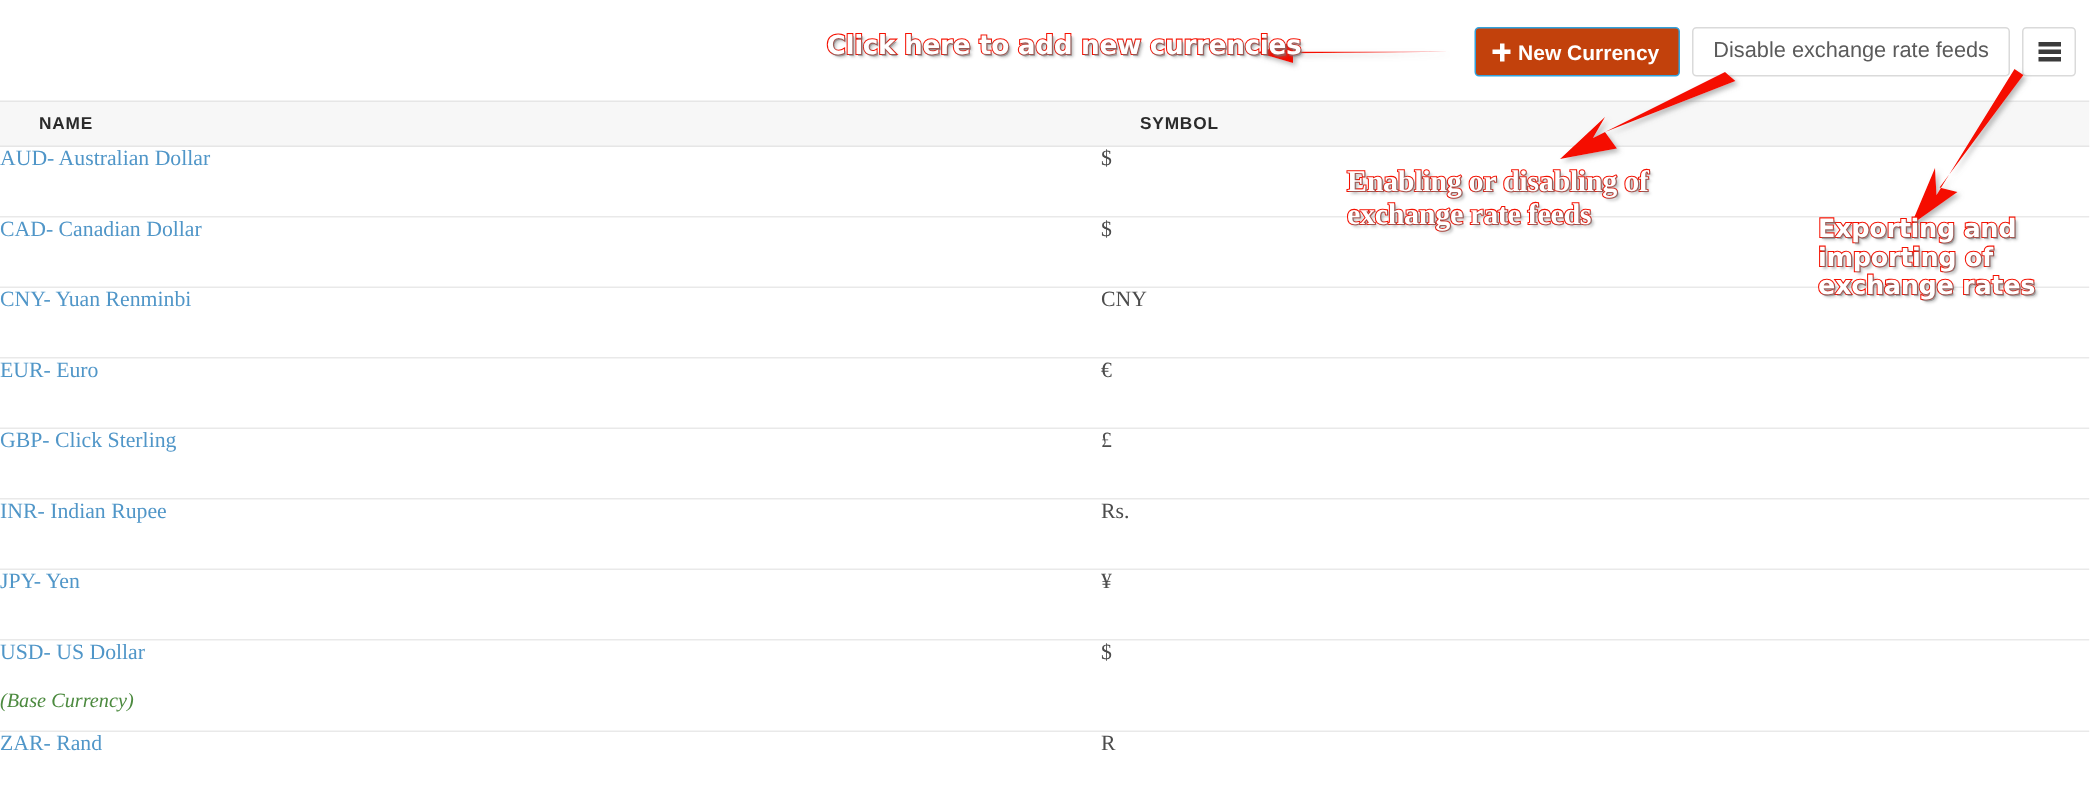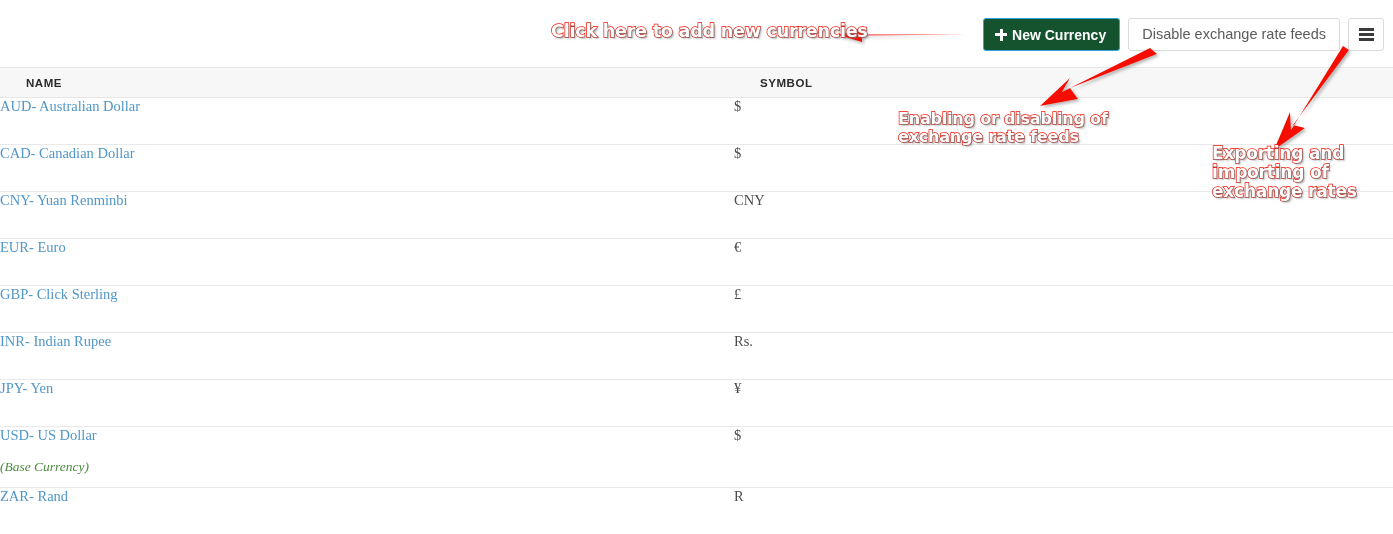--- a/index.html
+++ b/index.html
@@ -39,21 +39,21 @@
     position: absolute;
     right: 9px; top: 18px;
     display: flex;
     align-items: flex-start;
     gap: 8px;
   }
 
   .btn-new-currency {
     height: 33px;
     padding: 0 13px 0 11px;
-    background: #14532d;
+    background: #c2410c;
     border: 1px solid #31a2dc;
     border-radius: 3px;
     color: #ffffff;
     font-size: 14px;
     font-weight: bold;
     display: inline-flex;
     align-items: center;
     gap: 5px;
     cursor: pointer;
     white-space: nowrap;
@@ -179,21 +179,21 @@
     -webkit-text-stroke: 1.4px #f51000;
     paint-order: stroke fill;
     text-shadow:
       1px 1px 0 rgba(120,120,120,0.55),
       2px 2px 2px rgba(120,120,120,0.45);
     white-space: pre;
     line-height: 1.12;
     letter-spacing: -0.2px;
   }
   #anno-new-currency { left: 551px; top: 22px;  font-size: 17.5px; }
-  #anno-feeds        { left: 898px; top: 110px; font-size: 16px; }
+  #anno-feeds        { left: 898px; top: 110px; font-size: 20px; font-family: Liberation Serif, serif; }
   #anno-export       { left: 1212px; top: 144px; font-size: 17px; }
 </style>
 </head>
 <body>
 
 <div id="app">
 
   <div class="page-header">
     <div class="page-title">Currencies</div>
 

